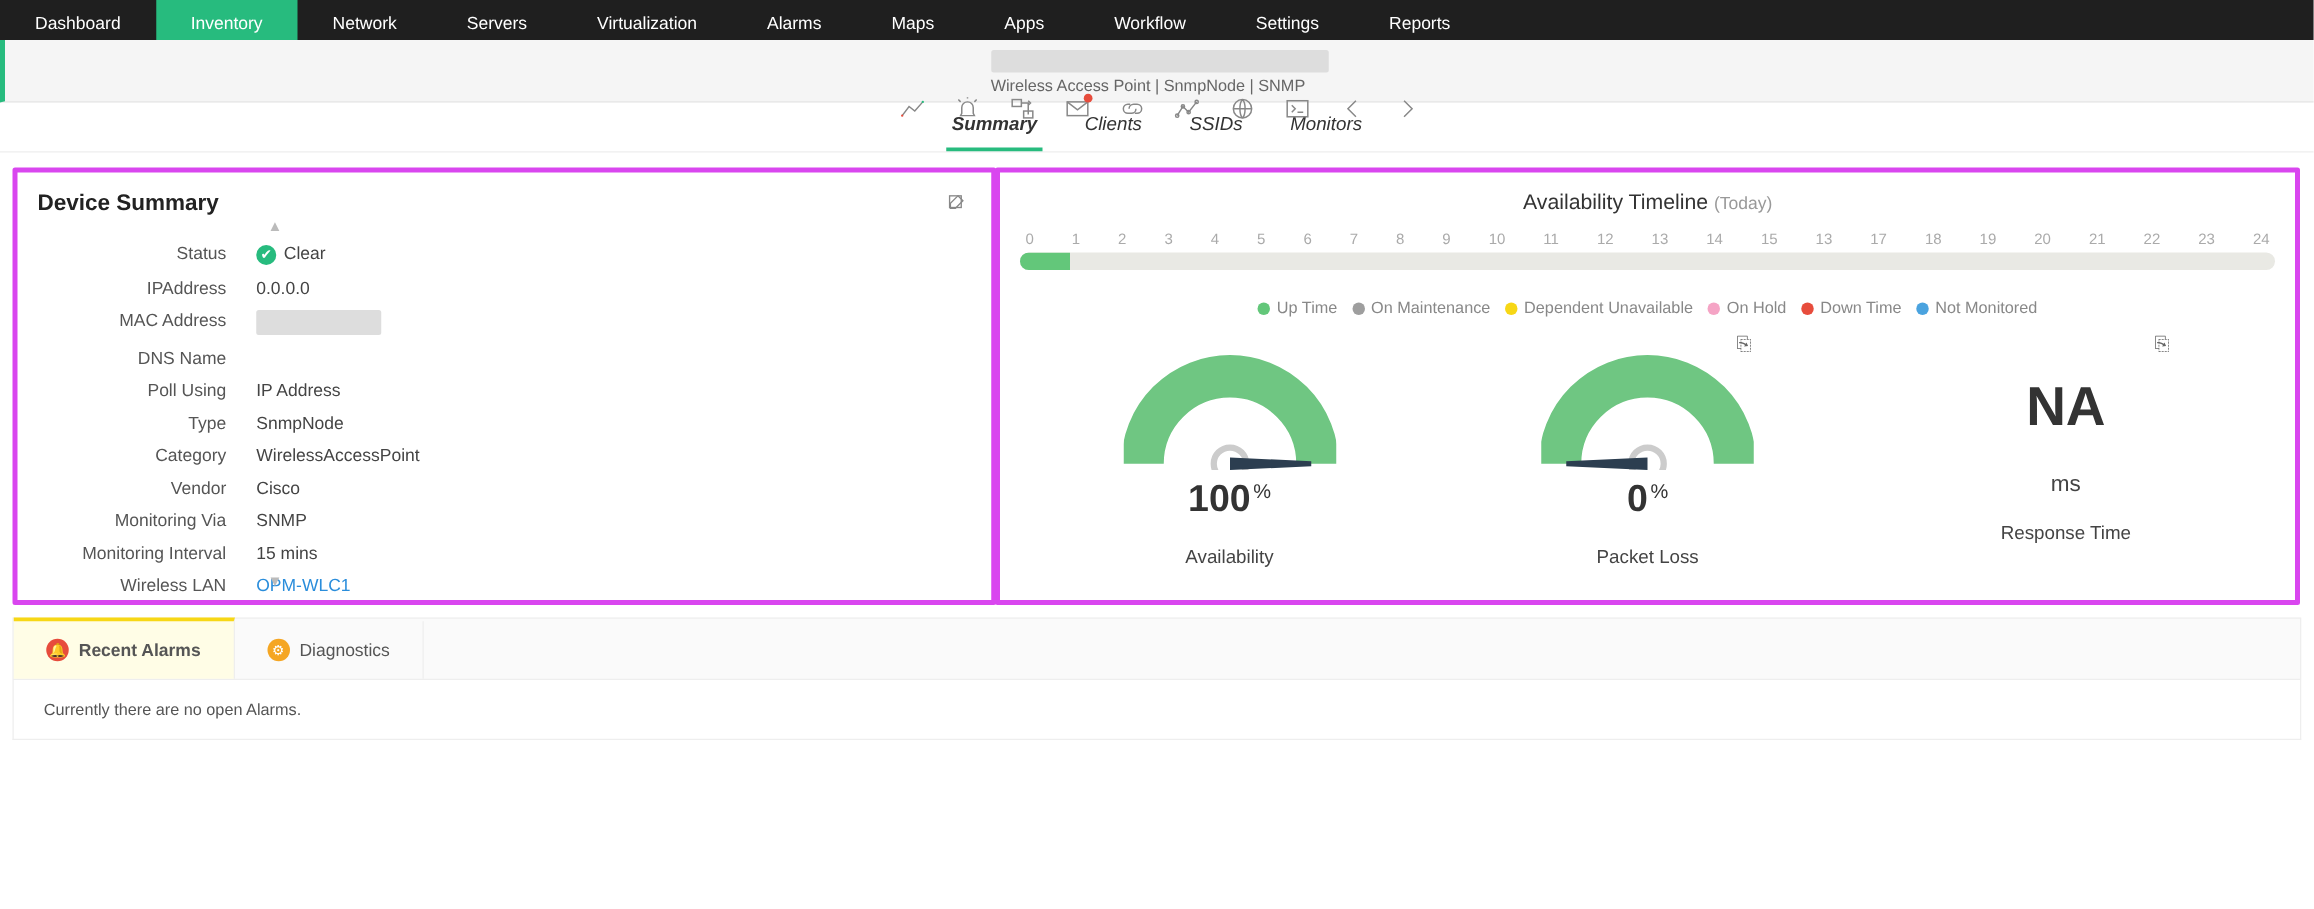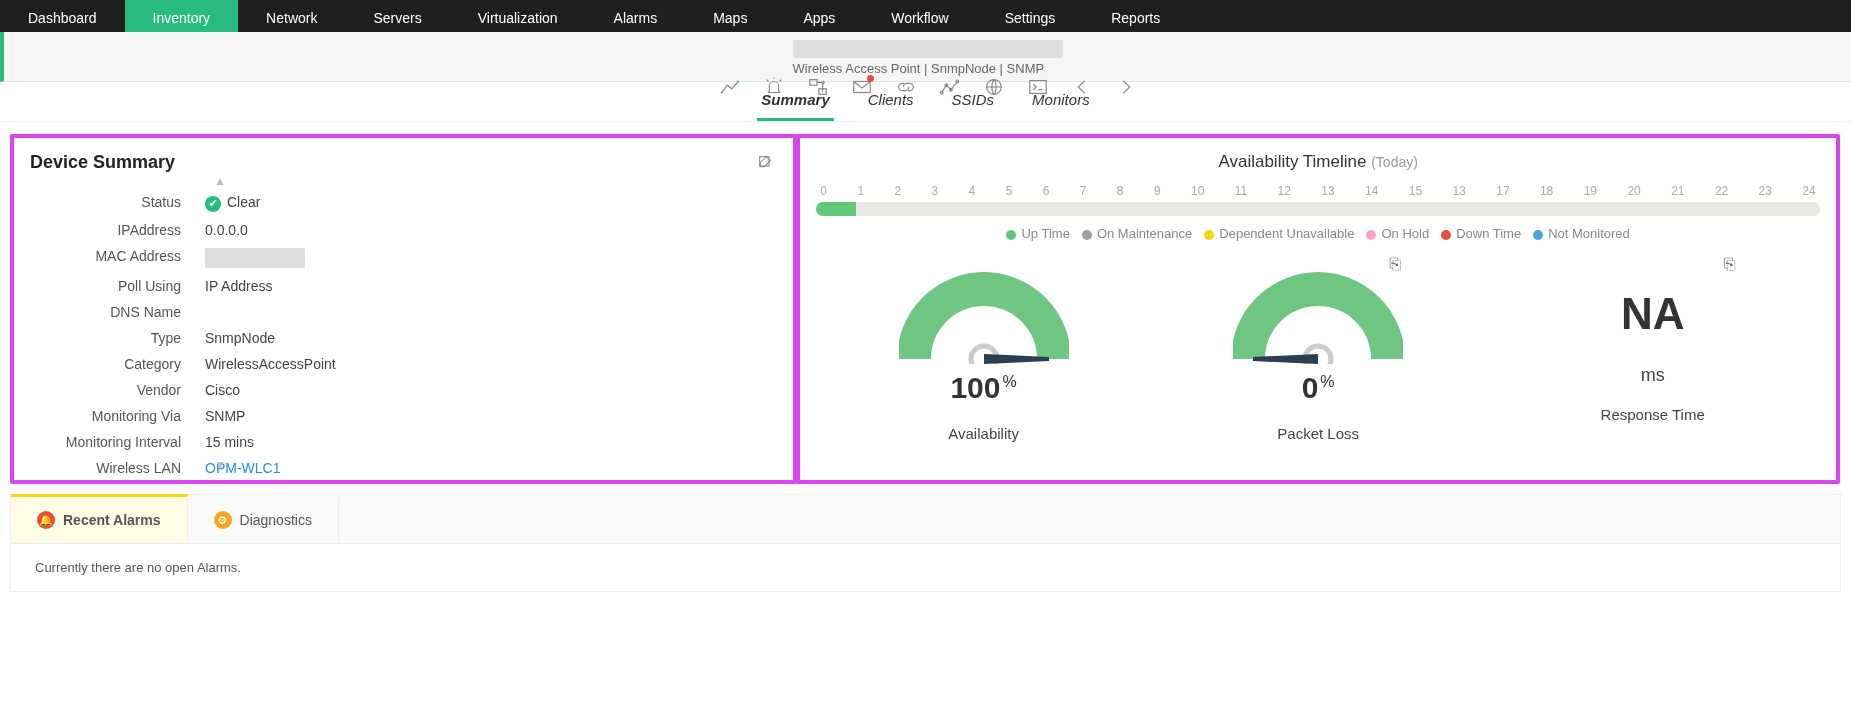--- a/index.html
+++ b/index.html
@@ -44,21 +44,21 @@
   .scroll-arrow { position:absolute; left:198px; width:16px; height:16px; color:#bbb; cursor:pointer; font-size:12px; text-align:center; }
   .scroll-arrow.up { top:36px; }
   .scroll-arrow.down { bottom:6px; }
 
   
   .panel-right h2 { font-size:17px; font-weight:500; color:#333; text-align:center; margin-bottom:12px; }
   .panel-right h2 .sub { color:#999; font-size:14px; font-weight:400; }
   .hours { display:flex; justify-content:space-between; padding:0 4px; font-size:12px; color:#aaa; margin-bottom:4px; }
   .bar { height:14px; background:#e9e9e4; border-radius:7px; position:relative; overflow:hidden; }
   .bar .fill { position:absolute; left:0; top:0; bottom:0; width:4%; background:#63c77a; }
-  .legend { display:flex; gap:12px; justify-content:center; margin-top:10px; font-size:13px; color:#888; flex-wrap:wrap; }
+  .legend { display:flex; gap:12px; justify-content:center; margin-top:22px; font-size:13px; color:#888; flex-wrap:wrap; }
   .legend span::before { content:""; display:inline-block; width:10px; height:10px; border-radius:50%; margin-right:5px; vertical-align:middle; }
   .lg-up::before{background:#63c77a;} .lg-maint::before{background:#9e9e9e;} .lg-dep::before{background:#f7d716;} .lg-hold::before{background:#f5a4c5;} .lg-down::before{background:#e74c3c;} .lg-not::before{background:#4aa3df;}
 
   .gauges { display:flex; justify-content:space-around; margin-top:28px; align-items:flex-start; position:relative; }
   .gauge { text-align:center; width:190px; position:relative;}
   .gauge .val { font-size:30px; font-weight:600; color:#333; margin-top:4px; }
   .gauge .val sup { font-size:16px; font-weight:500; margin-left:2px; }
   .gauge .na { font-size:44px; font-weight:600; color:#333; line-height:90px; }
   .gauge .unit { font-size:18px; color:#444; margin-top:6px; }
   .gauge .lbl { font-size:15px; color:#444; margin-top:20px; }
@@ -190,26 +190,26 @@
       </div>
     <div class="kv">
         <div class="k">IPAddress</div>
         <div class="v">0.0.0.0</div>
       </div>
     <div class="kv">
         <div class="k">MAC Address</div>
         <div class="v masked"></div>
       </div>
     <div class="kv">
+        <div class="k">DNS Name</div>
+        <div class="v"></div>
+      </div>
+    <div class="kv">
         <div class="k">Poll Using</div>
         <div class="v">IP Address</div>
-      </div>
-    <div class="kv">
-        <div class="k">DNS Name</div>
-        <div class="v"></div>
       </div>
     <div class="kv">
         <div class="k">Type</div>
         <div class="v">SnmpNode</div>
       </div>
     <div class="kv">
         <div class="k">Category</div>
         <div class="v">WirelessAccessPoint</div>
       </div>
     <div class="kv">

